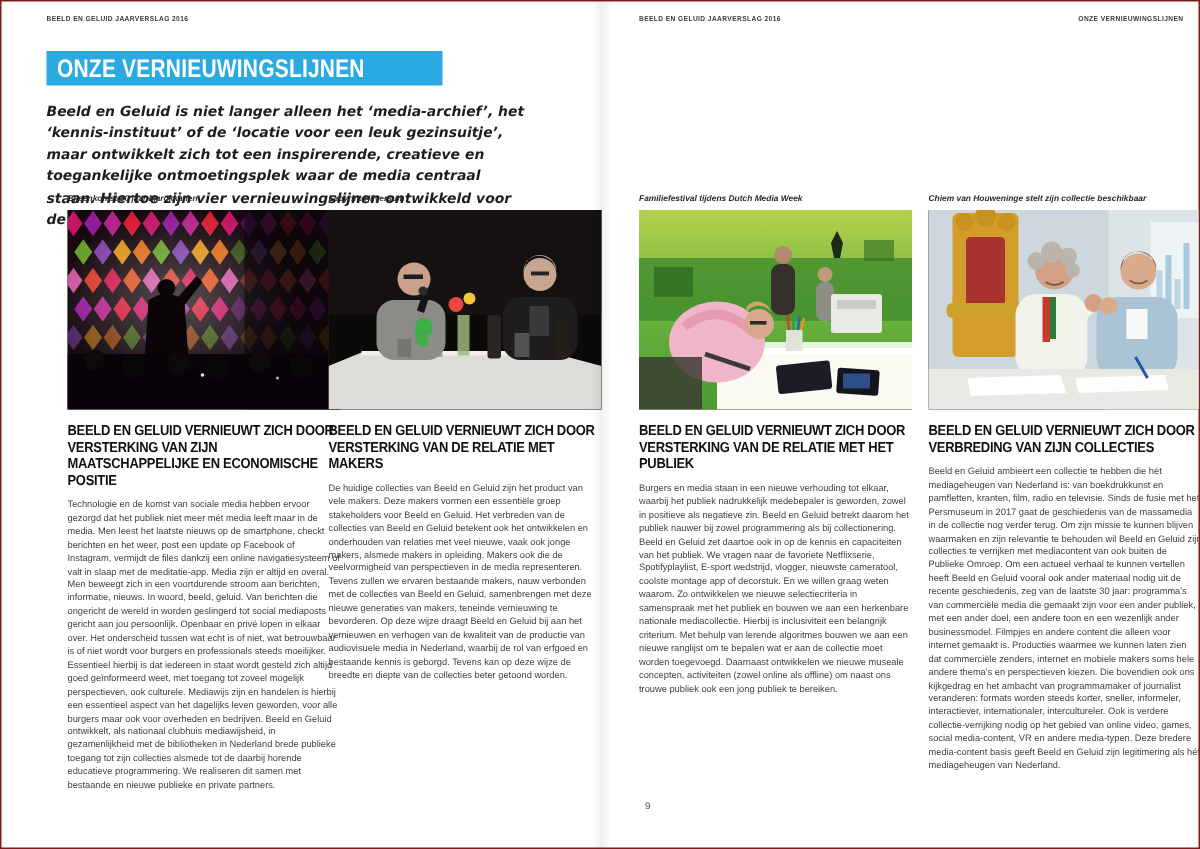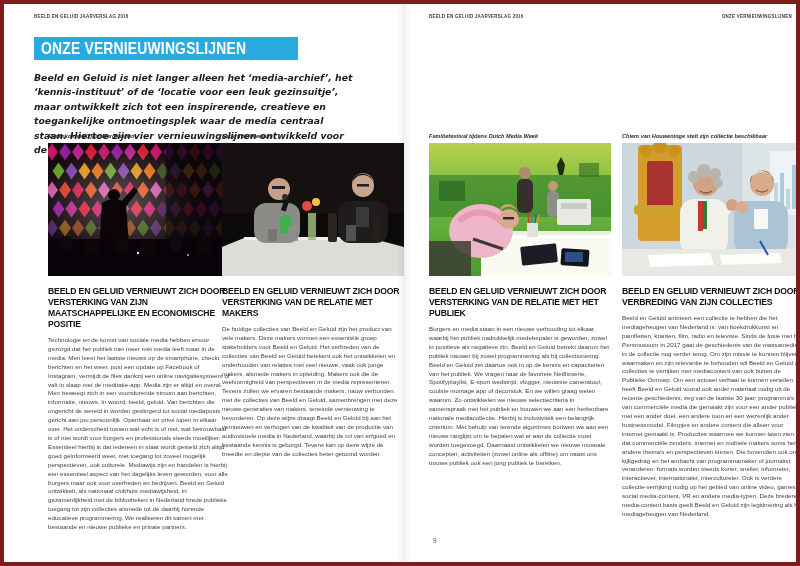--- a/index.html
+++ b/index.html
@@ -1,18 +1,18 @@
 <!DOCTYPE html>
 <html><head>
 <meta charset="utf-8">
 <style>
   html,body{margin:0;padding:0;background:#fff;}
   .spread{
     position:relative;width:800px;height:566px;background:#fff;
-    border:4px solid #7f1d1d;box-sizing:border-box;overflow:hidden;
+    border:1px solid #7f1d1d;box-sizing:border-box;overflow:hidden;
     font-family:"Liberation Sans",sans-serif;color:#222;
   }
   .fold{position:absolute;left:393px;top:0;width:14px;height:566px;
     background:linear-gradient(to right,rgba(0,0,0,0),rgba(0,0,0,.06),rgba(0,0,0,0));}
   .hdr{position:absolute;top:10px;font-size:4.8px;font-weight:bold;letter-spacing:.3px;
     color:#3a3a3a;text-transform:uppercase;transform:scaleX(.92);transform-origin:left;}
   .hdr-l{left:30px;}
   .hdr-c{left:425px;}
   .hdr-r{left:628px;width:160px;text-align:right;transform-origin:right;}
   .title-box{position:absolute;left:30px;top:33px;background:#29abe2;height:23px;

